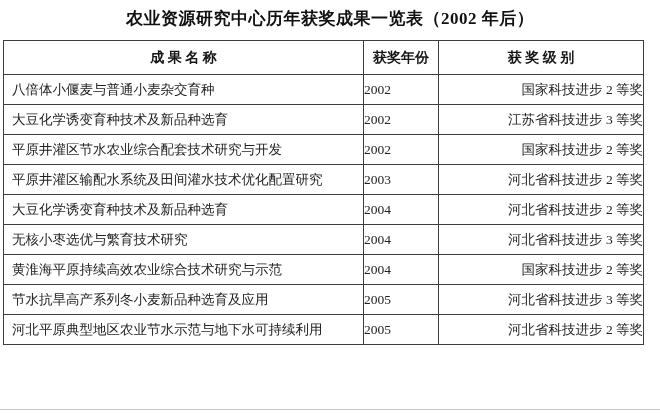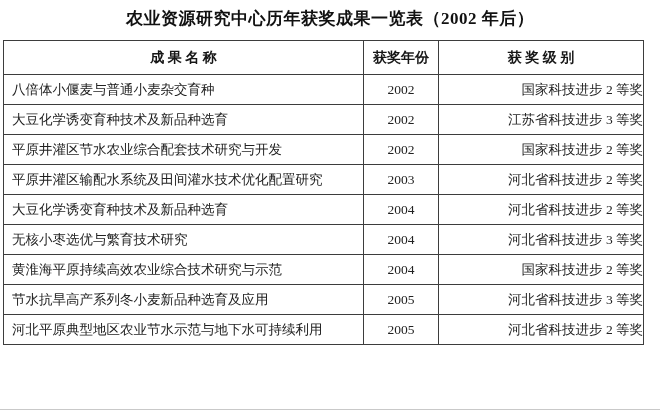--- a/index.html
+++ b/index.html
@@ -46,21 +46,21 @@
   table.awards td {
     height: 30px;
     font-size: 13.5px;
     font-weight: normal;
     color: #222;
   }
   col.c-name  { width: 360px; }
   col.c-year  { width: 75px; }
   col.c-level { width: 205px; }
   td.cell-name  { text-align: left; padding-left: 8px; }
-  td.cell-year  { text-align: center; font-size: 13px; }
+  td.cell-year  { font-size: 13px; }
   td.cell-level { text-align: right; }
   .bottom-rule {
     position: absolute;
     top: 409px;
     left: 0;
     width: 660px;
     height: 1px;
     background: #c9c9c9;
   }
 </style>

